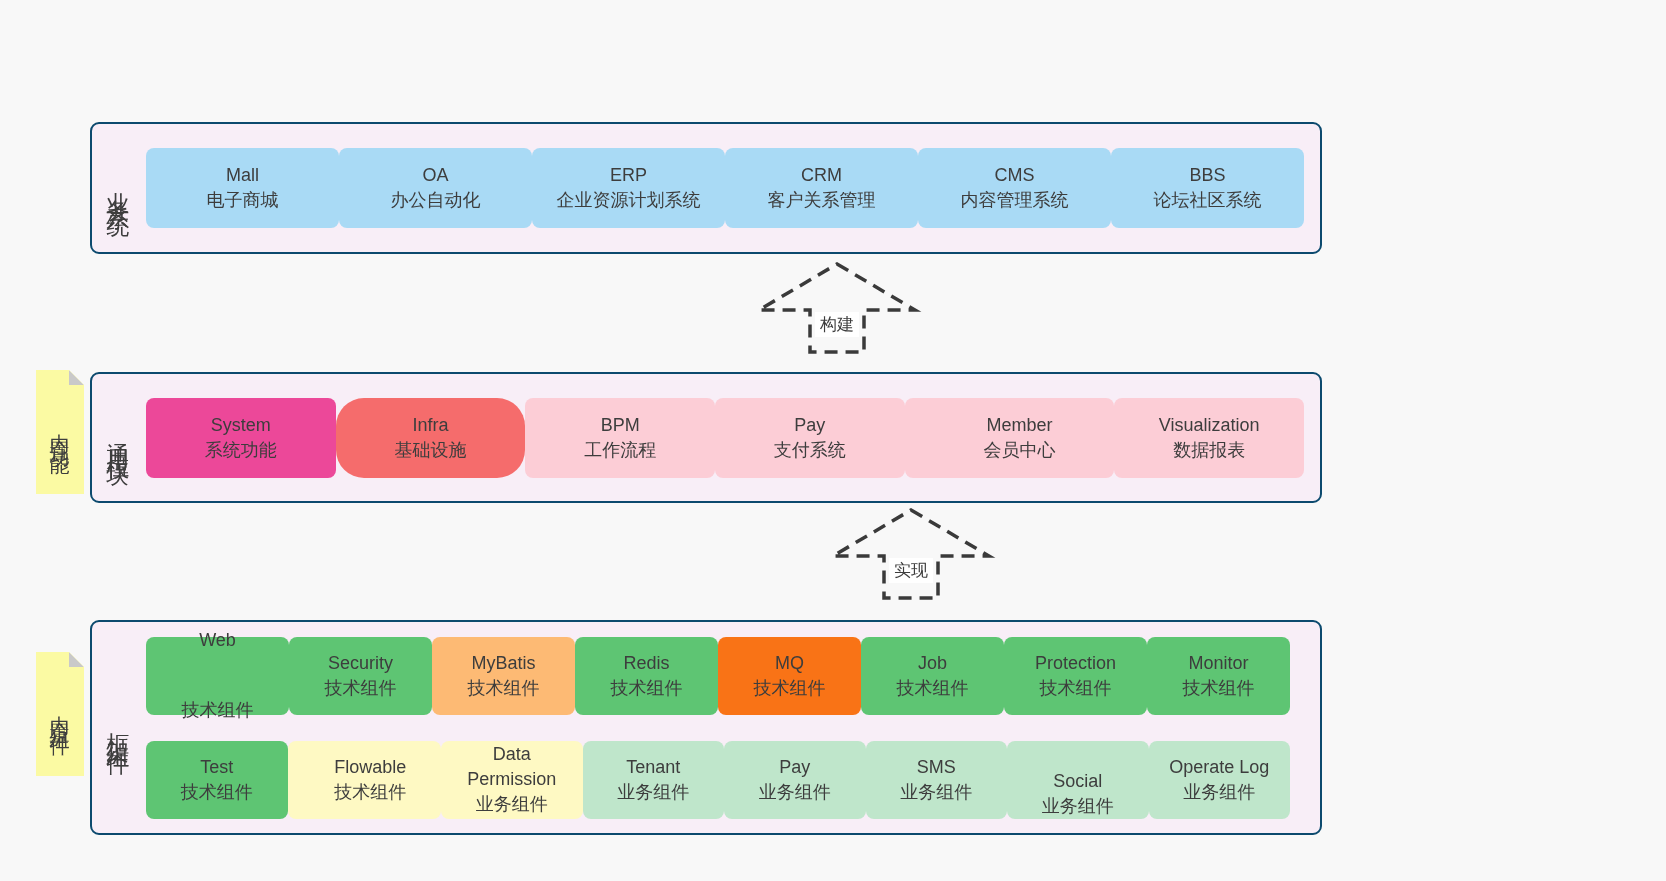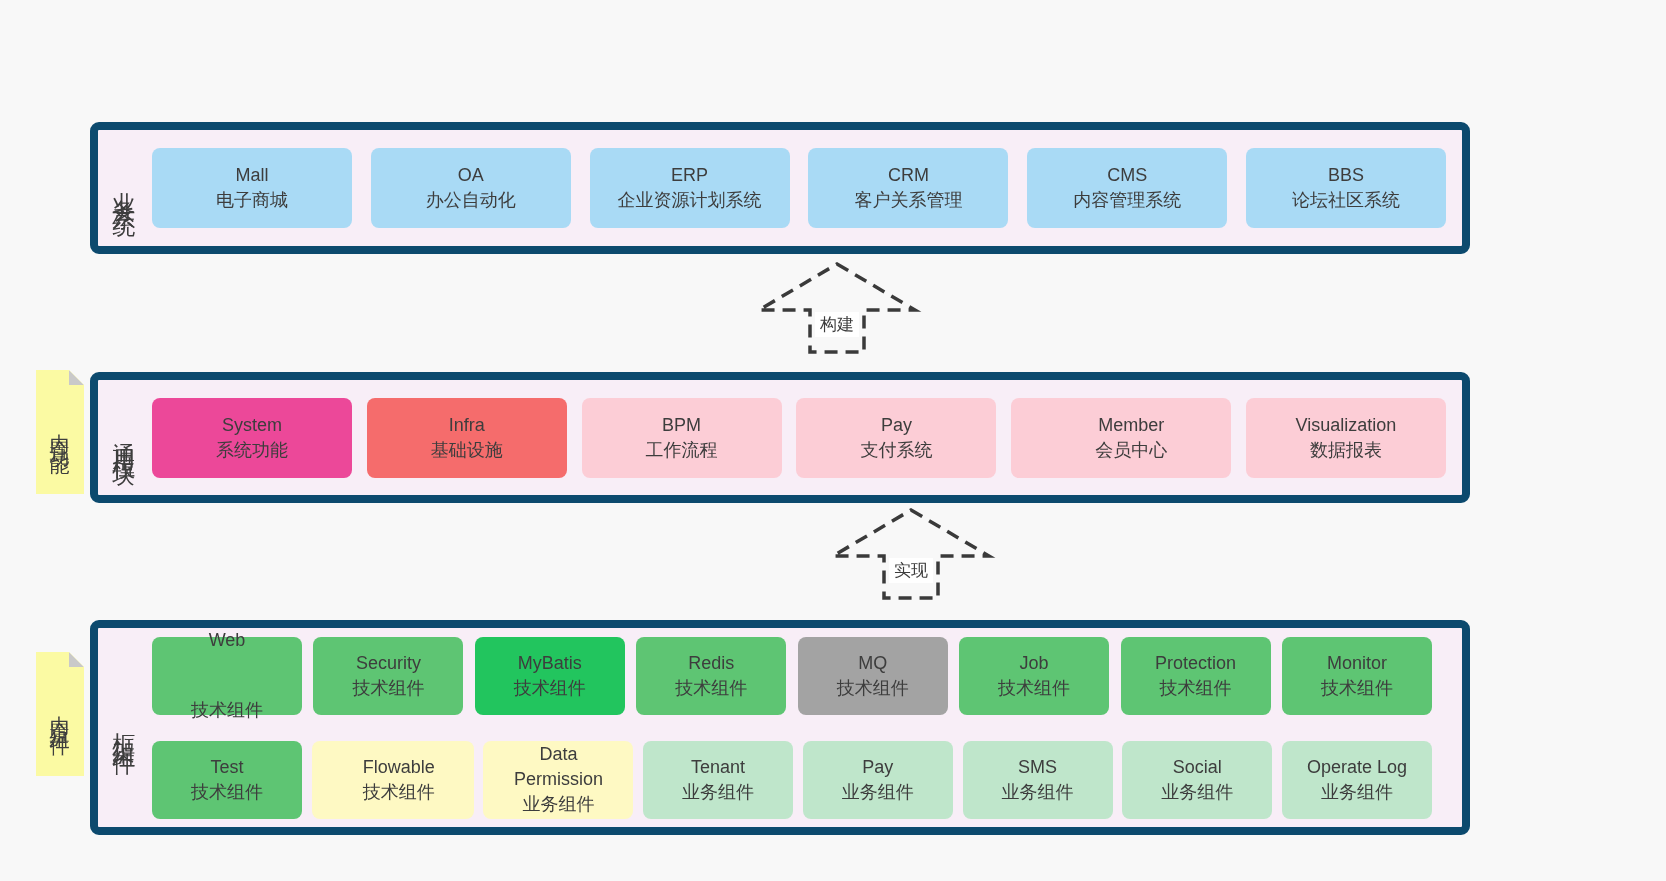--- a/index.html
+++ b/index.html
@@ -4,23 +4,23 @@
 <style>
   html,body{margin:0;padding:0;}
   body{
     width:1666px;height:881px;position:relative;overflow:hidden;
     background:#f8f8f8;
     font-family:"Liberation Sans","DejaVu Sans",sans-serif;
     color:#3d3d3d;
   }
   
   .section{
-    position:absolute;left:90px;width:1380px;
+    position:absolute;left:90px;width:1232px;
     background:#f8eef7;
-    border:8px solid #0c4a6e;border-radius:9px;
+    border:2px solid #0c4a6e;border-radius:9px;
     box-sizing:border-box;
   }
   #sec-business{top:122px;height:132px;}
   #sec-modules{top:372px;height:131px;}
   #sec-components{top:620px;height:215px;}
 
   .vlabel{
     position:absolute;left:13px;top:50%;transform:translateY(-50%);
     writing-mode:vertical-lr;text-orientation:upright;
     font-size:23px;letter-spacing:7px;color:#3d3d3d;line-height:1.1;
@@ -116,21 +116,21 @@
 </div>
 
 <div class="section sec6" id="sec-modules">
   <div class="vlabel">通用模块</div>
   <div class="rows">
     <div class="row">
       <div class="box" style="background-color: #ec4899;">
         <div class="en">System</div>
         <div class="zh">系统功能</div>
       </div>
-      <div class="box" style="background-color: rgb(245, 108, 108);">
+      <div class="box" style="background-color: rgb(245, 108, 108); border-radius: 28px;">
         <div class="en">Infra</div>
         <div class="zh">基础设施</div>
       </div>
       <div class="box" style="background-color: rgb(252, 205, 214);">
         <div class="en">BPM</div>
         <div class="zh">工作流程</div>
       </div>
       <div class="box" style="background-color: rgb(252, 205, 214);">
         <div class="en">Pay</div>
         <div class="zh">支付系统</div>
@@ -163,29 +163,29 @@
   <div class="rows">
     <div class="row">
       <div class="box" style="background-color: rgb(94, 197, 115); gap: 45px;">
         <div class="en">Web</div>
         <div class="zh">技术组件</div>
       </div>
       <div class="box" style="background-color: rgb(94, 197, 115);">
         <div class="en">Security</div>
         <div class="zh">技术组件</div>
       </div>
-      <div class="box" style="background-color: #22c55e;">
+      <div class="box" style="background-color: #fdba74;">
         <div class="en">MyBatis</div>
         <div class="zh">技术组件</div>
       </div>
       <div class="box" style="background-color: rgb(94, 197, 115);">
         <div class="en">Redis</div>
         <div class="zh">技术组件</div>
       </div>
-      <div class="box" style="background-color: #a3a3a3;">
+      <div class="box" style="background-color: #f97316;">
         <div class="en">MQ</div>
         <div class="zh">技术组件</div>
       </div>
       <div class="box" style="background-color: rgb(94, 197, 115);">
         <div class="en">Job</div>
         <div class="zh">技术组件</div>
       </div>
       <div class="box" style="background-color: rgb(94, 197, 115);">
         <div class="en">Protection</div>
         <div class="zh">技术组件</div>
@@ -214,21 +214,21 @@
         <div class="zh">业务组件</div>
       </div>
       <div class="box" style="background-color: rgb(191, 230, 203);">
         <div class="en">Pay</div>
         <div class="zh">业务组件</div>
       </div>
       <div class="box" style="background-color: rgb(191, 230, 203);">
         <div class="en">SMS</div>
         <div class="zh">业务组件</div>
       </div>
-      <div class="box" style="background-color: rgb(191, 230, 203);">
+      <div class="box" style="background-color: rgb(191, 230, 203); justify-content: flex-end;">
         <div class="en">Social</div>
         <div class="zh">业务组件</div>
       </div>
       <div class="box" style="background-color: rgb(191, 230, 203);">
         <div class="en">Operate Log</div>
         <div class="zh">业务组件</div>
       </div>
     </div>
   </div>
 </div>

